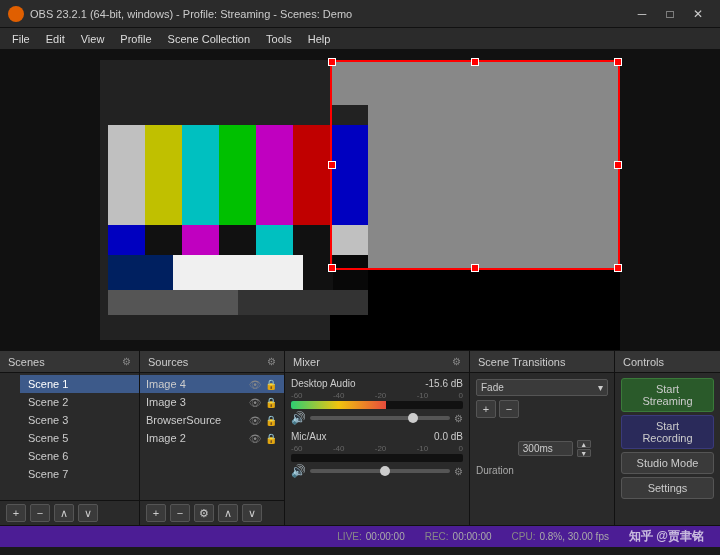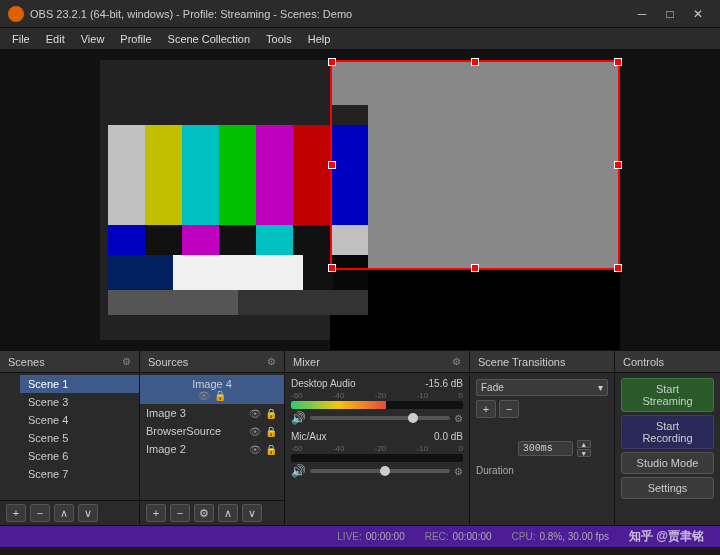--- a/index.html
+++ b/index.html
@@ -220,21 +220,21 @@
     }
     .source-item {
       padding: 3px 6px;
       cursor: pointer;
       font-size: 11px;
       color: #ccc;
       display: flex;
       align-items: center;
       justify-content: space-between;
     }
-    .source-item.active { background: #3d5a8a; flex-direction: column; }
+    .source-item.active { background: #3d5a8a; }
     .source-icons {
       display: flex;
       gap: 4px;
       color: #888;
       font-size: 10px;
     }
 
     
     #mixer-panel {
       width: 185px;
@@ -505,22 +505,22 @@
 
 <div id="panels">
 
   <div class="panel" id="scenes-panel">
     <div class="panel-header">
       <span>Scenes</span>
       <span class="gear-icon">⚙</span>
     </div>
     <div class="panel-content">
       <div class="scene-item active">Scene 1</div>
+      <div class="scene-item">Scene 2</div>
       <div class="scene-item">Scene 3</div>
-      <div class="scene-item">Scene 4</div>
       <div class="scene-item">Scene 5</div>
       <div class="scene-item">Scene 6</div>
       <div class="scene-item">Scene 7</div>
 
     </div>
     <div class="panel-footer">
       <div class="foot-btn">+</div>
       <div class="foot-btn">−</div>
       <div class="foot-btn">∧</div>
       <div class="foot-btn">∨</div>
@@ -636,21 +636,21 @@
       <div class="transition-select">
         <span>Fade</span>
         <span>▾</span>
       </div>
       <div class="transition-add-remove">
         <div class="ts-btn">+</div>
         <div class="ts-btn">−</div>
       </div>
       <div class="duration-row">
         <span class="duration-label">Duration</span>
-        <div class="duration-input" style="display:inline-block;font-family:Liberation Mono, monospace;">300ms</div>
+        <div class="duration-input" style="display:inline-block;">300ms</div>
         <div class="duration-spinner">
           <div class="spin-btn">▲</div>
           <div class="spin-btn">▼</div>
         </div>
       </div>
     </div>
   </div>
 
   <div class="panel" id="controls-panel">
     <div class="panel-header">

